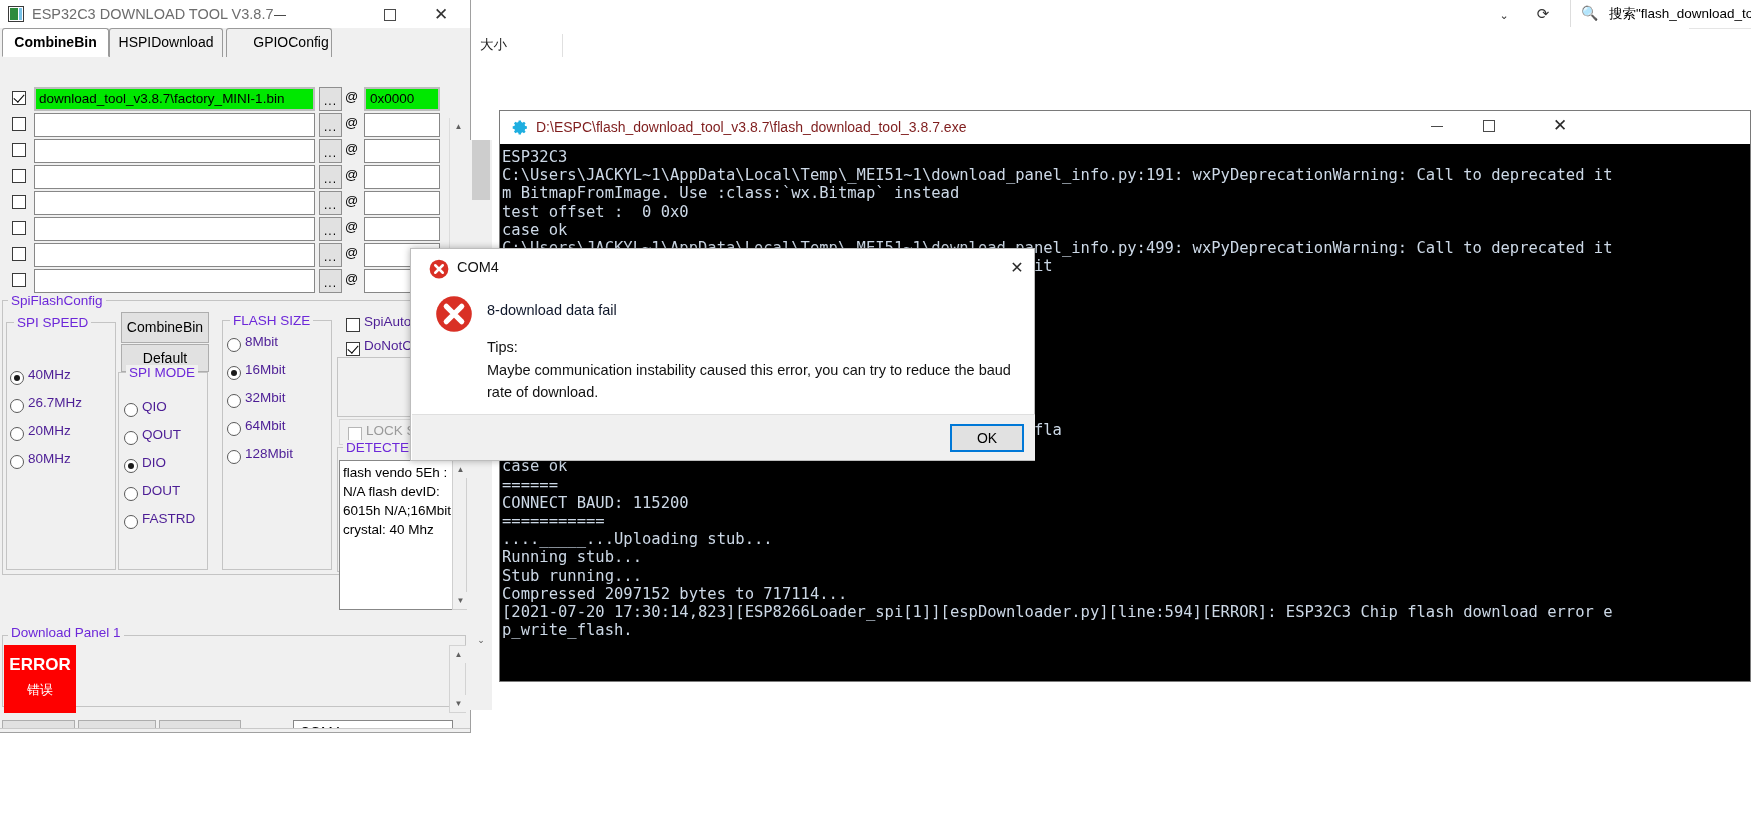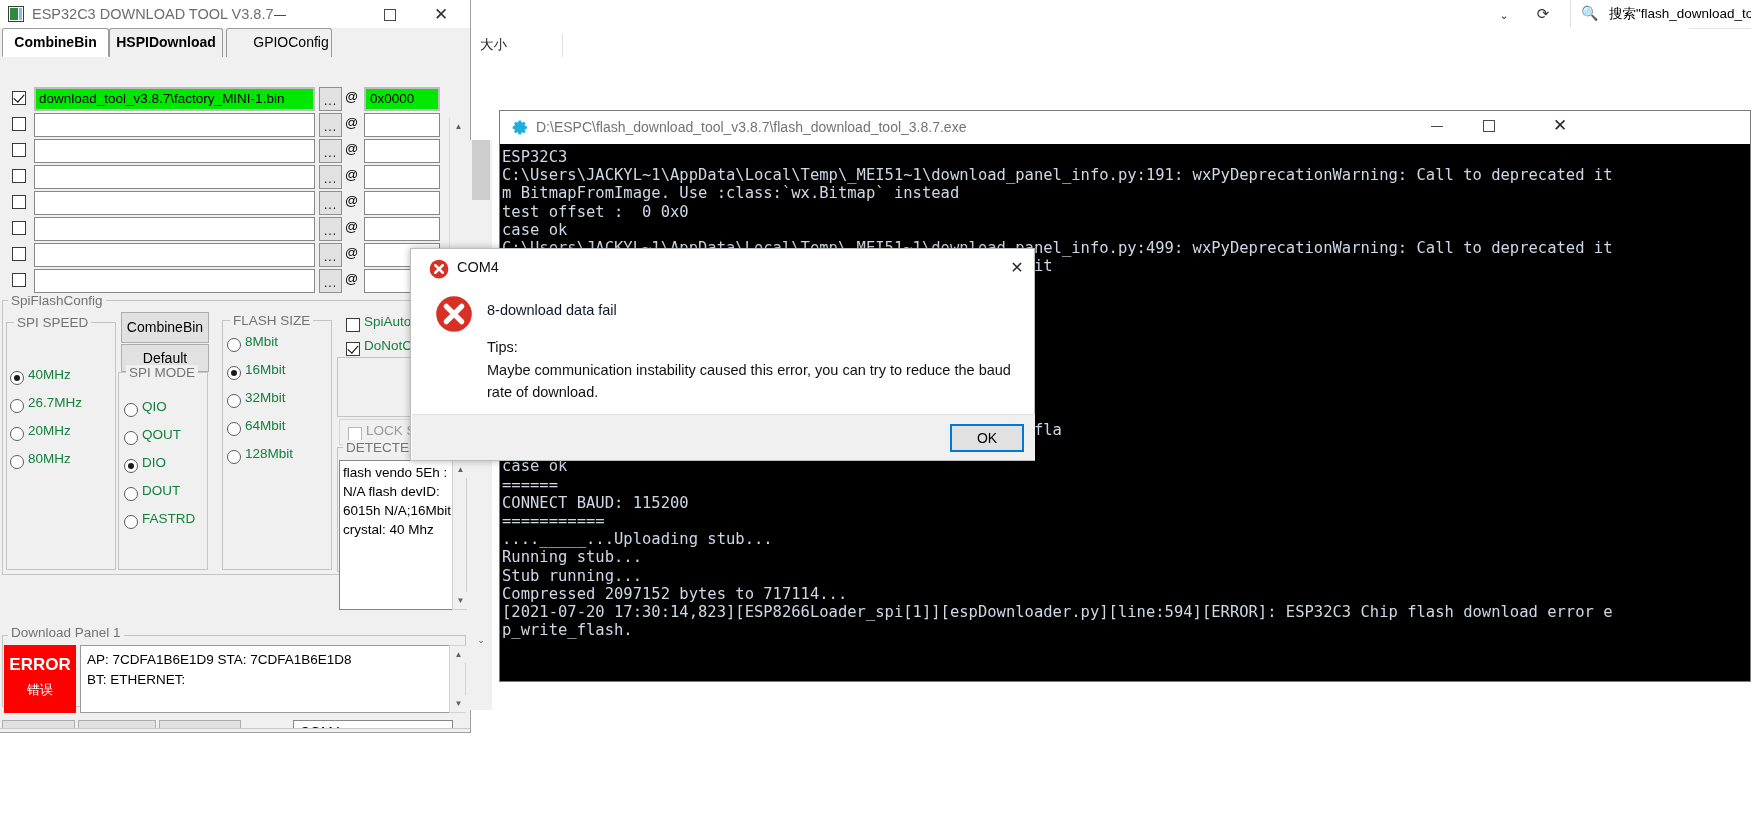--- a/index.html
+++ b/index.html
@@ -35,45 +35,45 @@
   #btn-max{position:absolute;left:368px;top:0;width:46px;height:30px;}
   #btn-max::after{content:"";position:absolute;left:16px;top:9px;width:12px;height:12px;border:1px solid #4a4a4a;box-sizing:border-box;}
   #btn-close{position:absolute;left:418px;top:0;width:46px;height:30px;color:#333;font-size:17px;text-align:center;line-height:30px;}
 
   
   #tabstrip{position:absolute;left:0;top:28px;width:470px;height:29px;background:#f0f0f0;border-bottom:1px solid #9a9a9a;}
   .tab{position:absolute;top:0;height:29px;background:#f0f0f0;border:1px solid #9a9a9a;border-bottom:none;box-sizing:border-box;
        font-size:14px;color:#000;text-align:center;line-height:27px;border-radius:3px 3px 0 0;}
   .tab.active{background:#ffffff;font-weight:bold;border-bottom:1px solid #fff;z-index:3;}
   #tab-0{left:2px;width:107px;}
-  #tab-1{left:109px;width:114px;font-weight:bold;}
+  #tab-1{left:109px;width:114px;}
   #tab-2{left:226px;width:106px;padding-left:24px;}
   #tabpage{position:absolute;left:0;top:57px;width:470px;height:675px;background:#f0f0f0;border-top:none;}
 
   
   #file-list{position:absolute;left:4px;top:4px;width:448px;height:233px;background:#f0f0f0;}
   .frow{position:absolute;left:8px;height:25px;}
   .fchk{position:absolute;left:0;top:4px;width:14px;height:14px;border:1px solid #3a3a3a;background:#fff;box-sizing:border-box;}
   .fchk.on::after{content:"";position:absolute;left:3px;top:0px;width:5px;height:9px;border:solid #000;border-width:0 1.6px 1.6px 0;transform:rotate(42deg);}
   .fpath{position:absolute;left:22px;top:0;width:281px;height:24px;border:1px solid #878787;background:#fff;box-sizing:border-box;font-size:13.5px;color:#000;padding:2px 3px;overflow:hidden;white-space:nowrap;}
   .fpath.hl{background:#00e800;border:2px solid #bdbdbd;}
   .fdots{position:absolute;left:307px;top:0;width:23px;height:24px;background:#e1e1e1;border:1px solid #8f8f8f;box-sizing:border-box;font-size:12px;color:#000;text-align:center;line-height:26px;letter-spacing:1px;}
   .fat{position:absolute;left:333px;top:2px;font-size:13px;color:#000;}
   .faddr{position:absolute;left:352px;top:0;width:76px;height:24px;border:1px solid #878787;background:#fff;box-sizing:border-box;font-size:13.5px;color:#000;padding:2px 4px;}
   .faddr.hl{background:#00e800;border:2px solid #bdbdbd;}
 
   #file-scrollbar{position:absolute;left:449px;top:61px;width:17px;height:226px;background:#f0f0f0;border-left:1px solid #dcdcdc;}
   .sb-arrow{position:absolute;left:0;width:17px;height:17px;background:#f0f0f0;color:#606060;font-size:8px;text-align:center;line-height:17px;}
 
   
   .gbox{position:absolute;border:1px solid #c4c4c4;box-sizing:border-box;}
-  .glabel{position:absolute;background:#f0f0f0;font-size:13.5px;color:#737373;padding:0 3px;}
+  .glabel{position:absolute;background:#f0f0f0;font-size:13.5px;color:#6d28d9;padding:0 3px;}
   .radio{position:absolute;width:14px;height:14px;border:1px solid #5a5a5a;border-radius:50%;background:#fff;box-sizing:border-box;}
   .radio.on::after{content:"";position:absolute;left:3px;top:3px;width:6px;height:6px;border-radius:50%;background:#1a1a1a;}
-  .rlabel{position:absolute;font-size:13.5px;color:#15803d;white-space:nowrap;}
+  .rlabel{position:absolute;font-size:13.5px;color:#4c1d95;white-space:nowrap;}
   .chk{position:absolute;width:14px;height:14px;border:1px solid #3a3a3a;background:#fff;box-sizing:border-box;}
   .chk.on::after{content:"";position:absolute;left:3px;top:0px;width:5px;height:9px;border:solid #000;border-width:0 1.6px 1.6px 0;transform:rotate(42deg);}
   .btn{position:absolute;background:#e1e1e1;border:1px solid #adadad;box-sizing:border-box;font-size:14px;color:#000;text-align:center;}
 
   #spiflash-box{left:2px;top:243px;width:464px;height:275px;}
   #spiflash-lbl{left:8px;top:236px;}
   #spispeed-box{left:6px;top:265px;width:110px;height:248px;}
   #spispeed-lbl{left:14px;top:258px;}
   #spimode-box{left:118px;top:315px;width:90px;height:198px;}
   #spimode-lbl{left:126px;top:308px;}
@@ -101,21 +101,21 @@
   #btn-erase{left:159px;width:82px;}
   .cblabel{position:absolute;left:246px;font-size:14px;color:#000;}
   .combo{position:absolute;left:293px;width:160px;height:26px;border:1px solid #878787;box-sizing:border-box;background:#fff;font-size:14px;color:#000;padding:3px 6px;}
   .combo .arr{position:absolute;right:4px;top:7px;font-size:8px;color:#222;}
   #statusbar{position:absolute;left:0;top:728px;width:470px;height:4px;background:#f0f0f0;border-top:1px solid #c9c9c9;}
 
   
   #console-window{position:absolute;left:499px;top:110px;width:1252px;height:572px;background:#000;border:1px solid #7a7a7a;box-sizing:border-box;}
   #console-title{position:absolute;left:0;top:0;width:1250px;height:33px;background:#ffffff;}
   #cons-gear{position:absolute;left:12px;top:8px;width:17px;height:17px;}
-  #cons-title-text{position:absolute;left:36px;top:8px;font-size:14px;color:#737373;white-space:nowrap;}
+  #cons-title-text{position:absolute;left:36px;top:8px;font-size:14px;color:#7f1d1d;white-space:nowrap;}
   #cons-min{position:absolute;left:1415px;top:110px;width:46px;height:32px;}
   #cons-min::after{content:"";position:absolute;left:16px;top:16px;width:12px;height:1px;background:#4a4a4a;}
   #cons-max{position:absolute;left:1467px;top:110px;width:46px;height:32px;}
   #cons-max::after{content:"";position:absolute;left:16px;top:10px;width:12px;height:12px;border:1px solid #4a4a4a;box-sizing:border-box;}
   #cons-close{position:absolute;left:1540px;top:110px;width:40px;height:32px;color:#2a2a2a;font-size:17px;text-align:center;line-height:32px;}
   #console-text{position:absolute;left:0;top:33px;width:1250px;height:537px;background:#000;color:#ccd8e6;
      font-family:"DejaVu Sans Mono", monospace;font-size:15.5px;line-height:18.2px;white-space:pre;padding:4px 2px 0 2px;box-sizing:border-box;overflow:hidden;}
   #console-sb{position:absolute;left:470px;top:140px;width:22px;height:570px;background:#f0f0f0;}
   #console-sb .thumb{position:absolute;left:2px;top:0px;width:18px;height:60px;background:#cdcdcd;}
   #console-sb .dn{position:absolute;left:0;bottom:60px;width:22px;height:20px;color:#555;font-size:9px;text-align:center;line-height:20px;}
@@ -304,24 +304,20 @@
       <div class="sb-arrow" style="top:0;width:15px;">▲</div>
       <div class="sb-arrow" style="bottom:0;width:15px;">▼</div>
     </div>
 
     <div class="gbox" id="dlpanel-box"></div>
     <div class="glabel" id="dlpanel-lbl">Download Panel 1</div>
     <div id="errbox">
       <div id="err-en">ERROR</div>
       <div id="err-cn">错误</div>
     </div>
-    <div id="macbox">
-      <div>AP: 7CDFA1B6E1D9  STA: 7CDFA1B6E1D8</div>
-      <div>BT:    ETHERNET:</div>
-    </div>
     <div id="mac-sb">
       <div class="sb-arrow" style="top:0">▲</div>
       <div class="sb-arrow" style="bottom:0">▼</div>
     </div>
 
     <div class="bigbtn" id="btn-start">START</div>
     <div class="bigbtn" id="btn-stop">STOP</div>
     <div class="bigbtn" id="btn-erase">ERASE</div>
     <div class="cblabel" style="top:668px">COM:</div>
     <div class="combo" style="top:663px">

